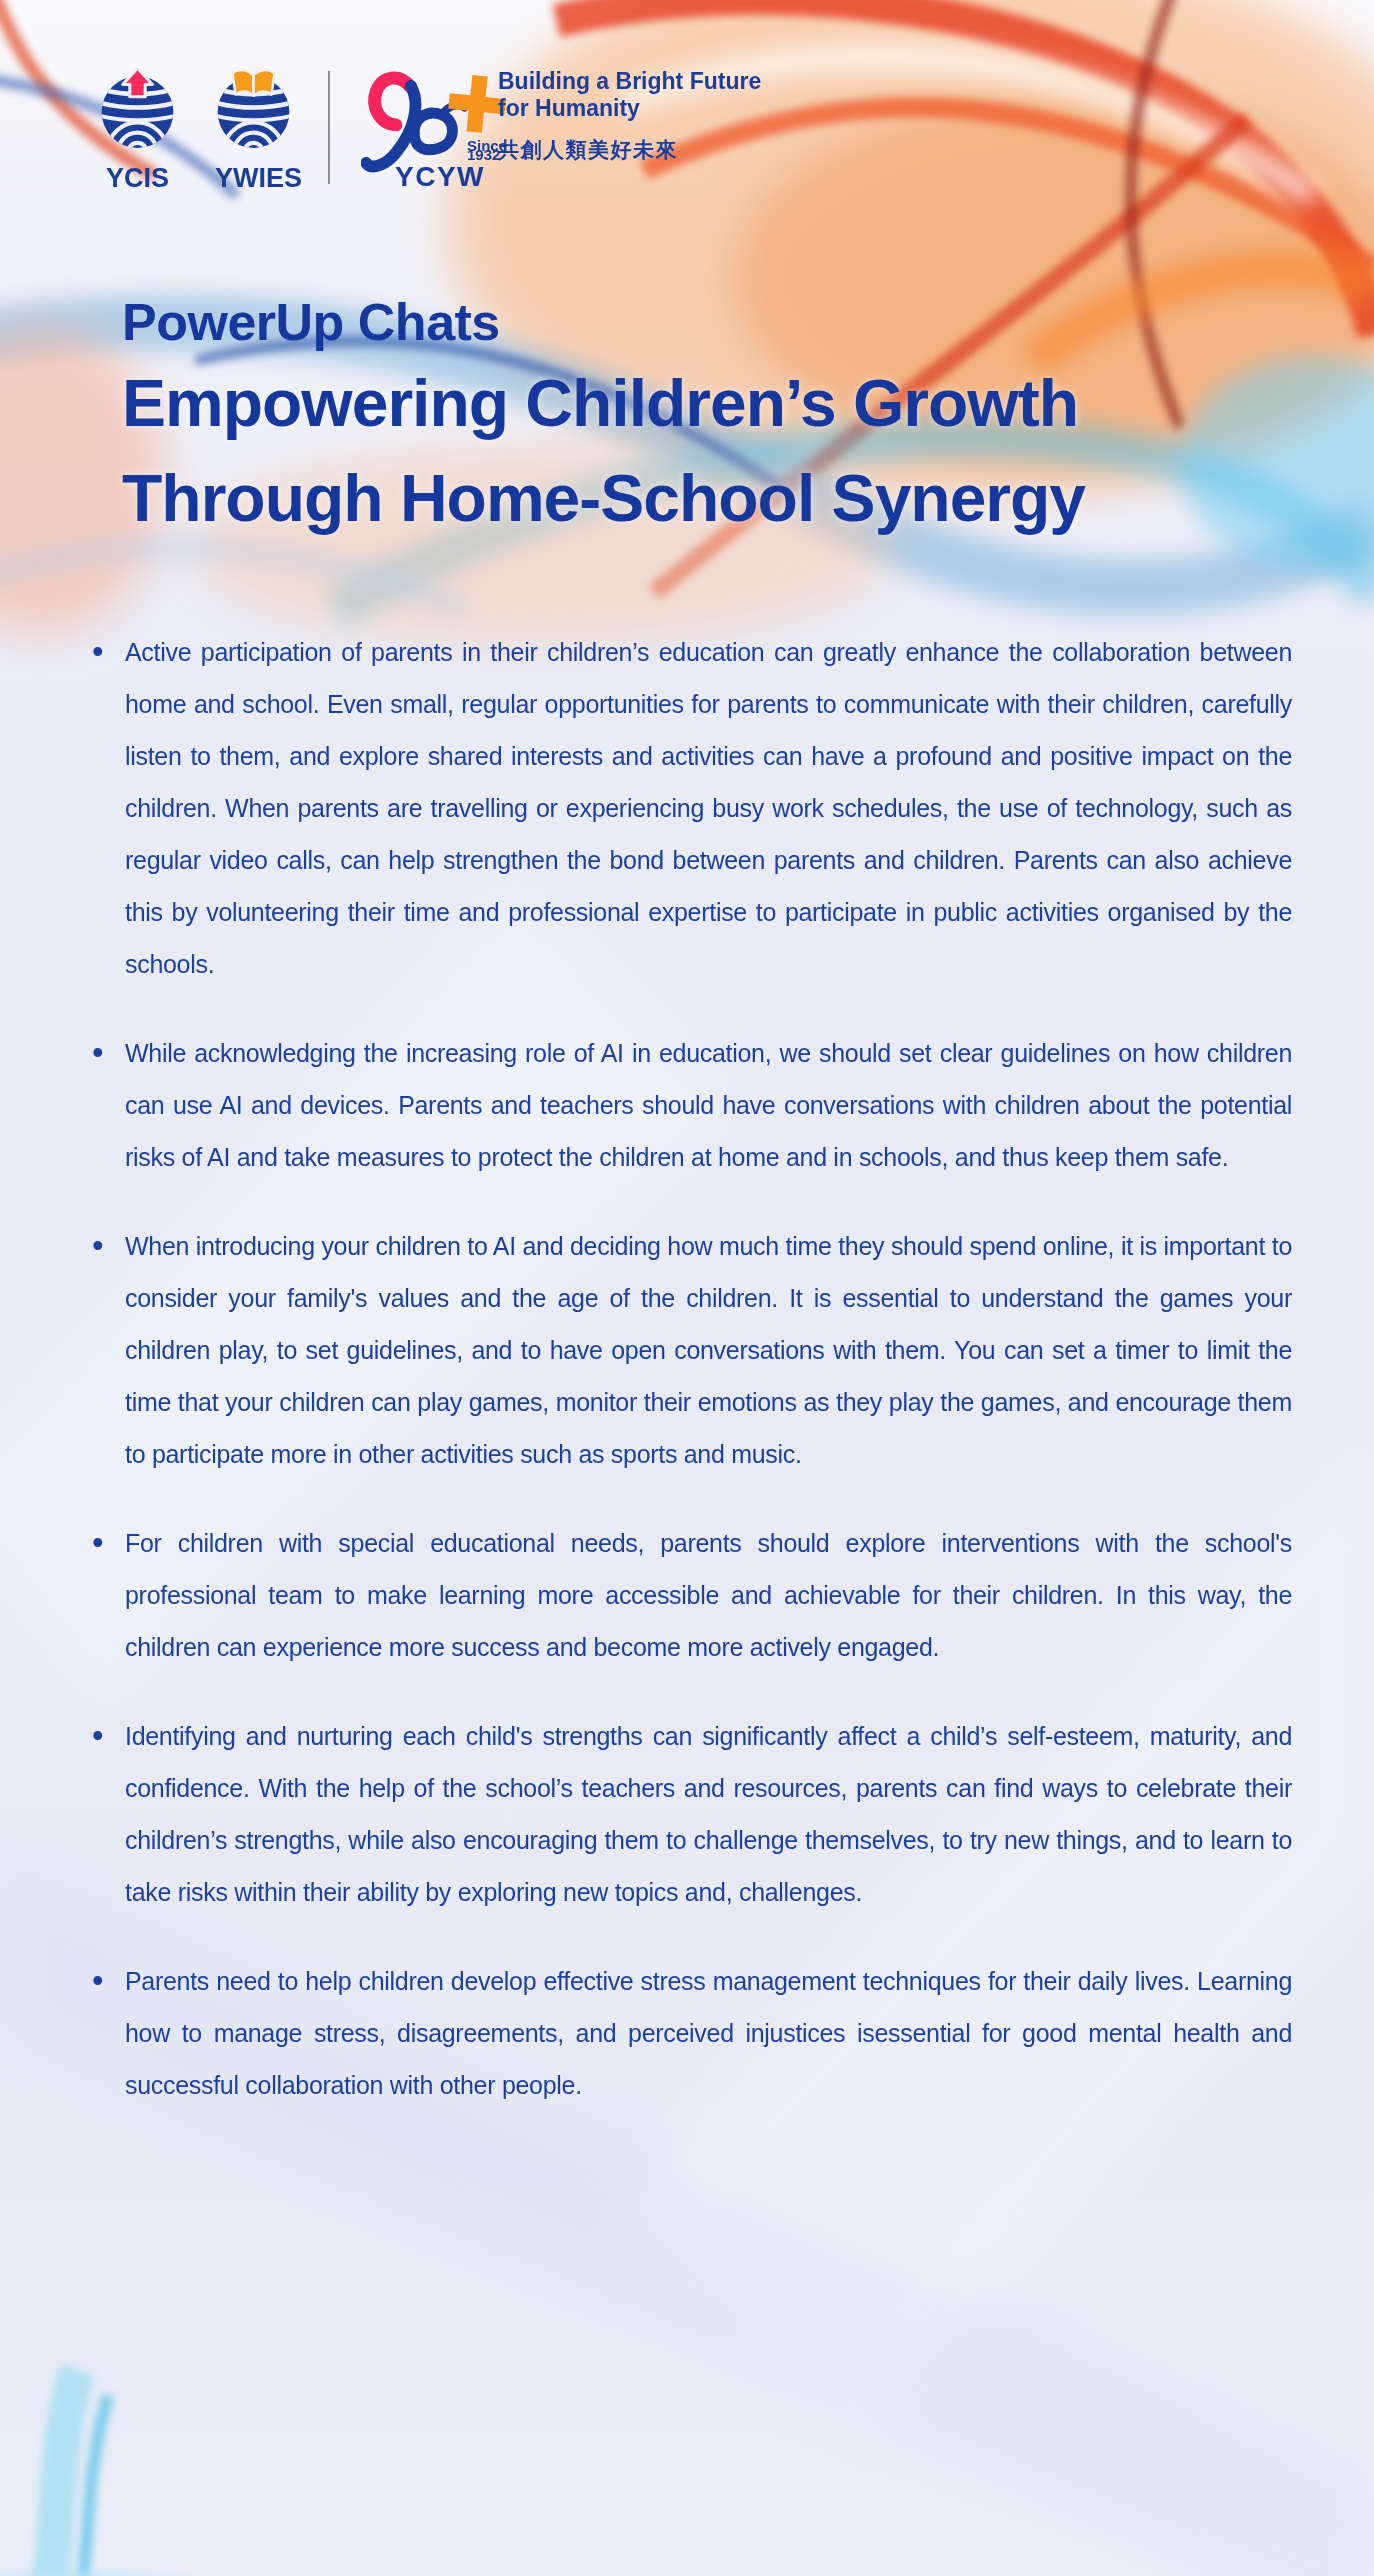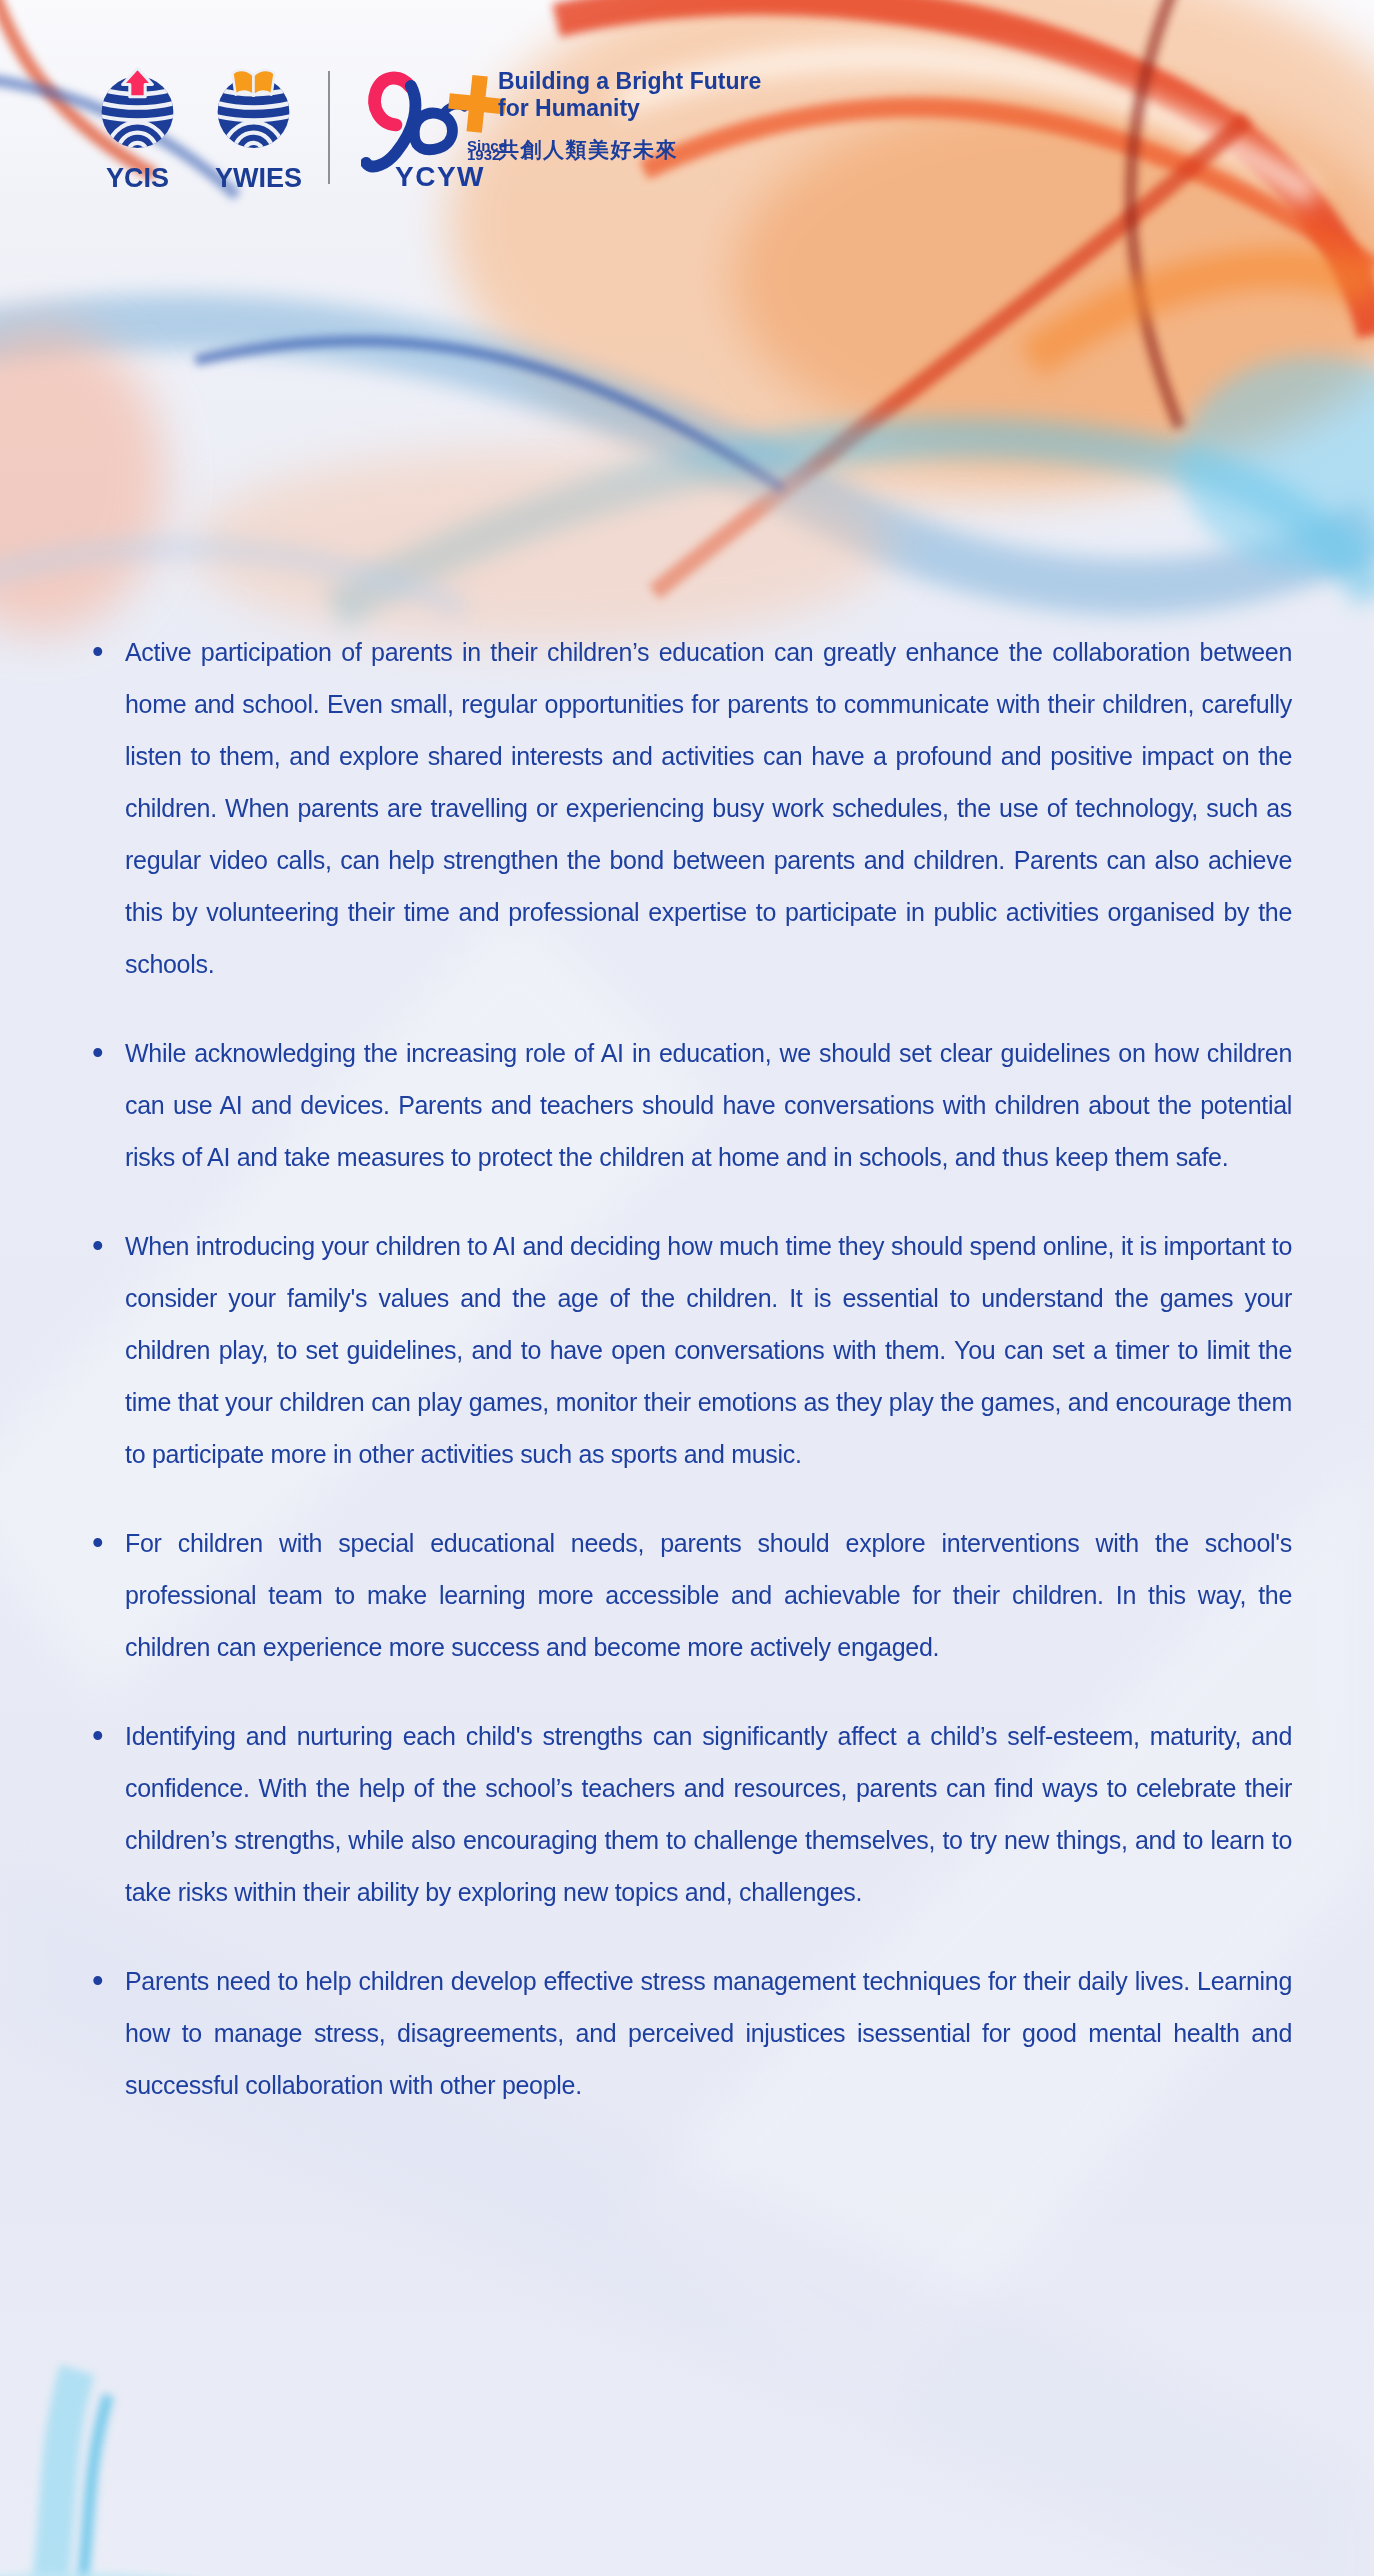--- a/index.html
+++ b/index.html
@@ -168,20 +168,27 @@
       <span class="ycyw">YCYW</span>
     </div>
 
     <div class="tagline">
       <div class="tl">Building a Bright Future</div>
       <div class="tl">for Humanity</div>
       <div class="tcn">共創人類美好未來</div>
     </div>
   </header>
 
+  <section class="titleblock">
+    <div class="kicker">PowerUp Chats</div>
+    <div class="mainline">
+      <div>Empowering Children’s Growth</div>
+      <div>Through Home-School Synergy</div>
+    </div>
+  </section>
 
   <ul class="bullets">
     <li><span>Active participation of parents in their children’s education can greatly enhance the collaboration between home and school. Even small, regular opportunities for parents to communicate with their children, carefully listen to them, and explore shared interests and activities can have a profound and positive impact on the children. When parents are travelling or experiencing busy work schedules, the use of technology, such as regular video calls, can help strengthen the bond between parents and children. Parents can also achieve this by volunteering their time and professional expertise to participate in public activities organised by the schools.</span></li>
     <li><span>While acknowledging the increasing role of AI in education, we should set clear guidelines on how children can use AI and devices. Parents and teachers should have conversations with children about the potential risks of AI and take measures to protect the children at home and in schools, and thus keep them safe.</span></li>
     <li><span>When introducing your children to AI and deciding how much time they should spend online, it is important to consider your family's values and the age of the children. It is essential to understand the games your children play, to set guidelines, and to have open conversations with them. You can set a timer to limit the time that your children can play games, monitor their emotions as they play the games, and encourage them to participate more in other activities such as sports and music.</span></li>
     <li><span>For children with special educational needs, parents should explore interventions with the school's professional team to make learning more accessible and achievable for their children. In this way, the children can experience more success and become more actively engaged.</span></li>
     <li><span>Identifying and nurturing each child's strengths can significantly affect a child’s self-esteem, maturity, and confidence. With the help of the school’s teachers and resources, parents can find ways to celebrate their children’s strengths, while also encouraging them to challenge themselves, to try new things, and to learn to take risks within their ability by exploring new topics and, challenges.</span></li>
     <li><span>Parents need to help children develop effective stress management techniques for their daily lives. Learning how to manage stress, disagreements,  and perceived injustices isessential for good mental health and successful collaboration with other people.</span></li>
   </ul>
 

